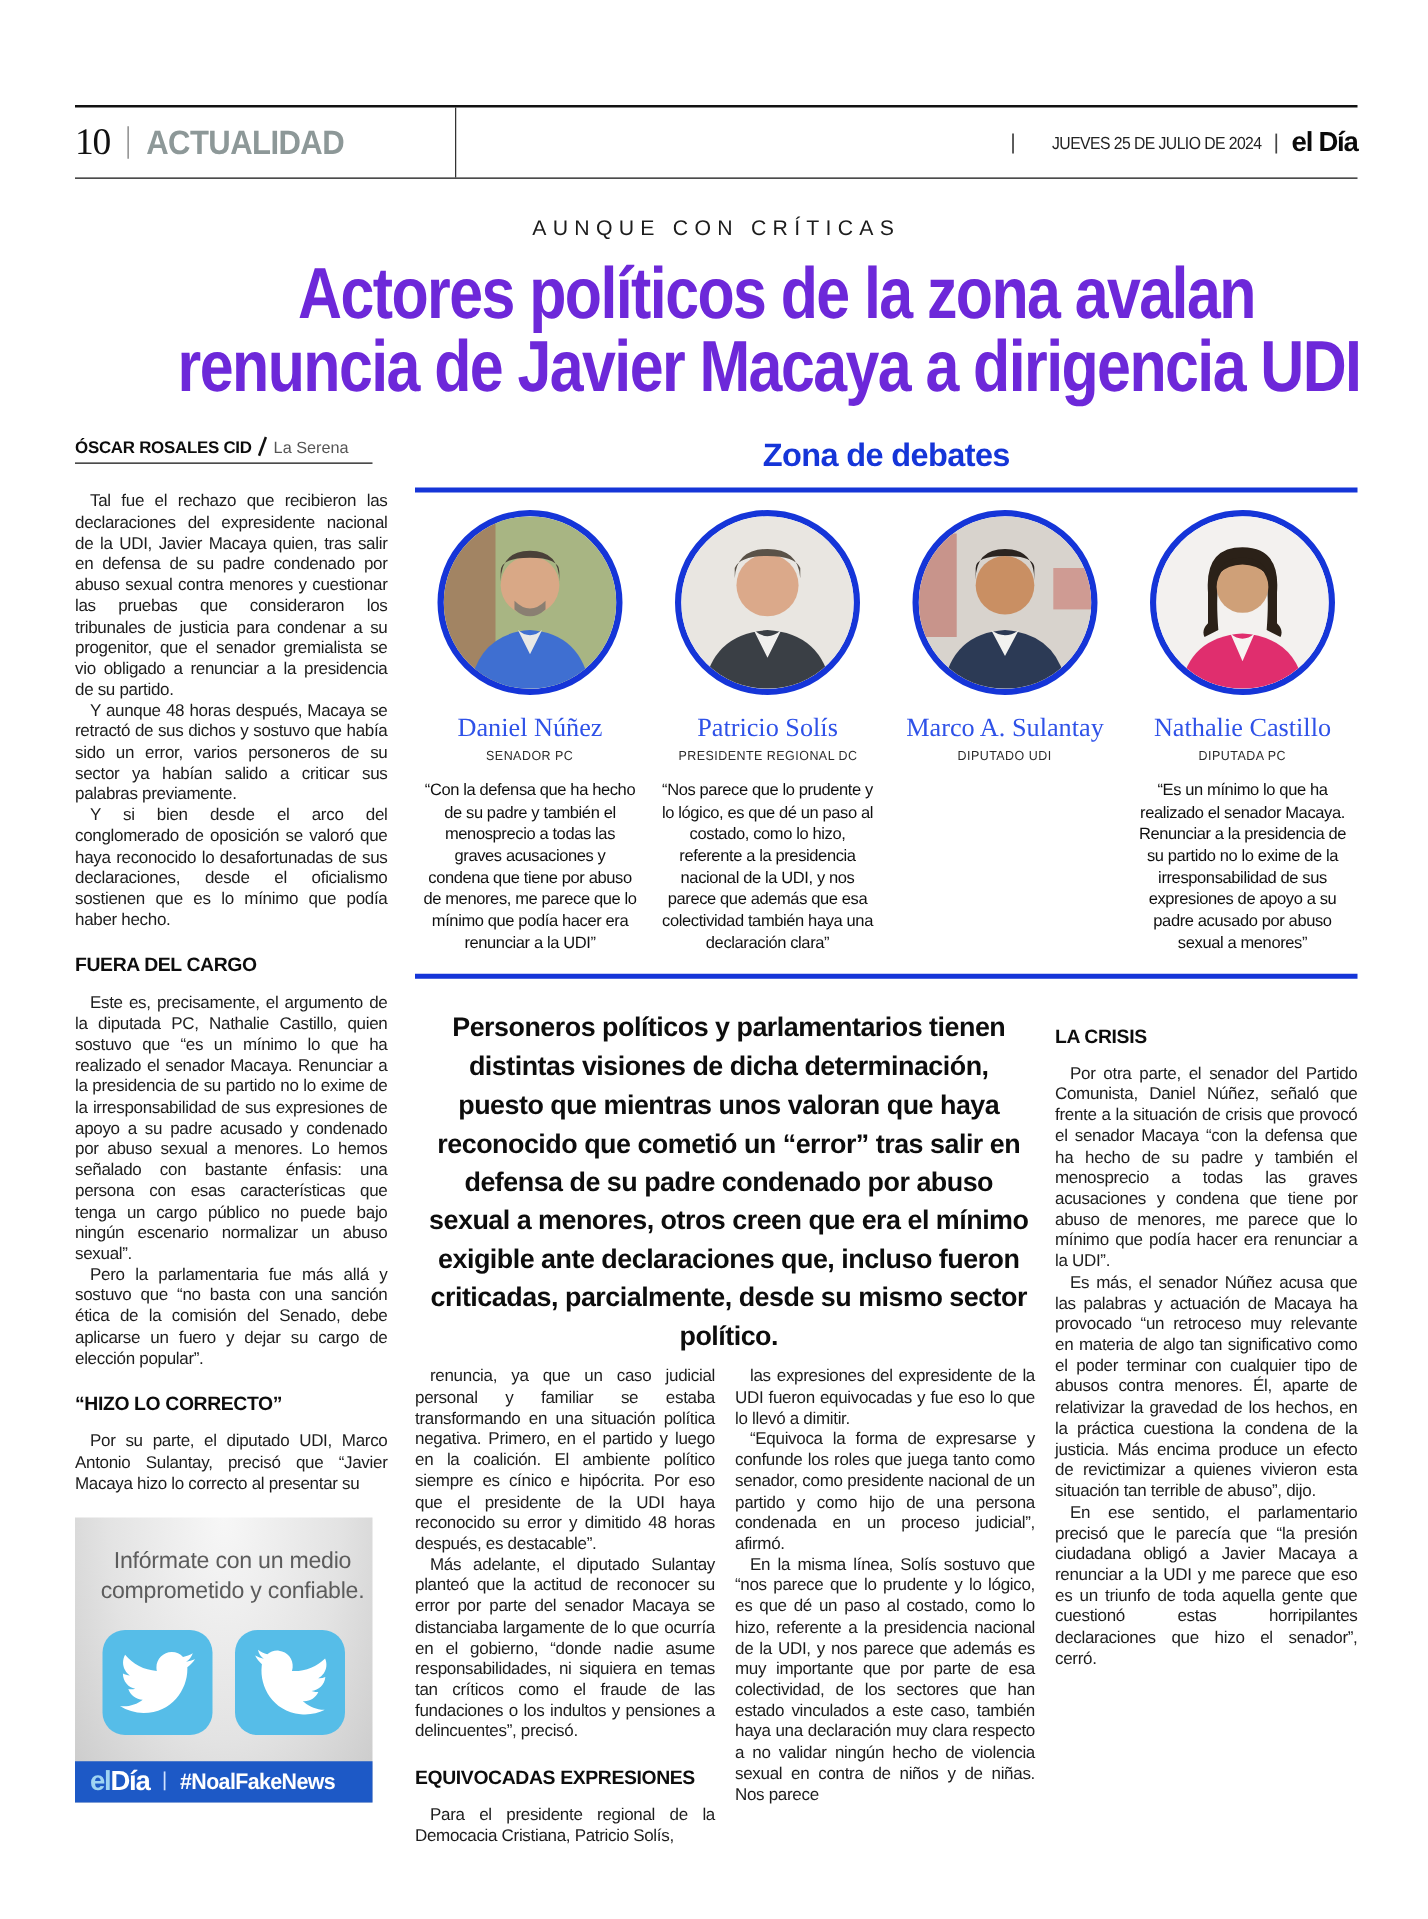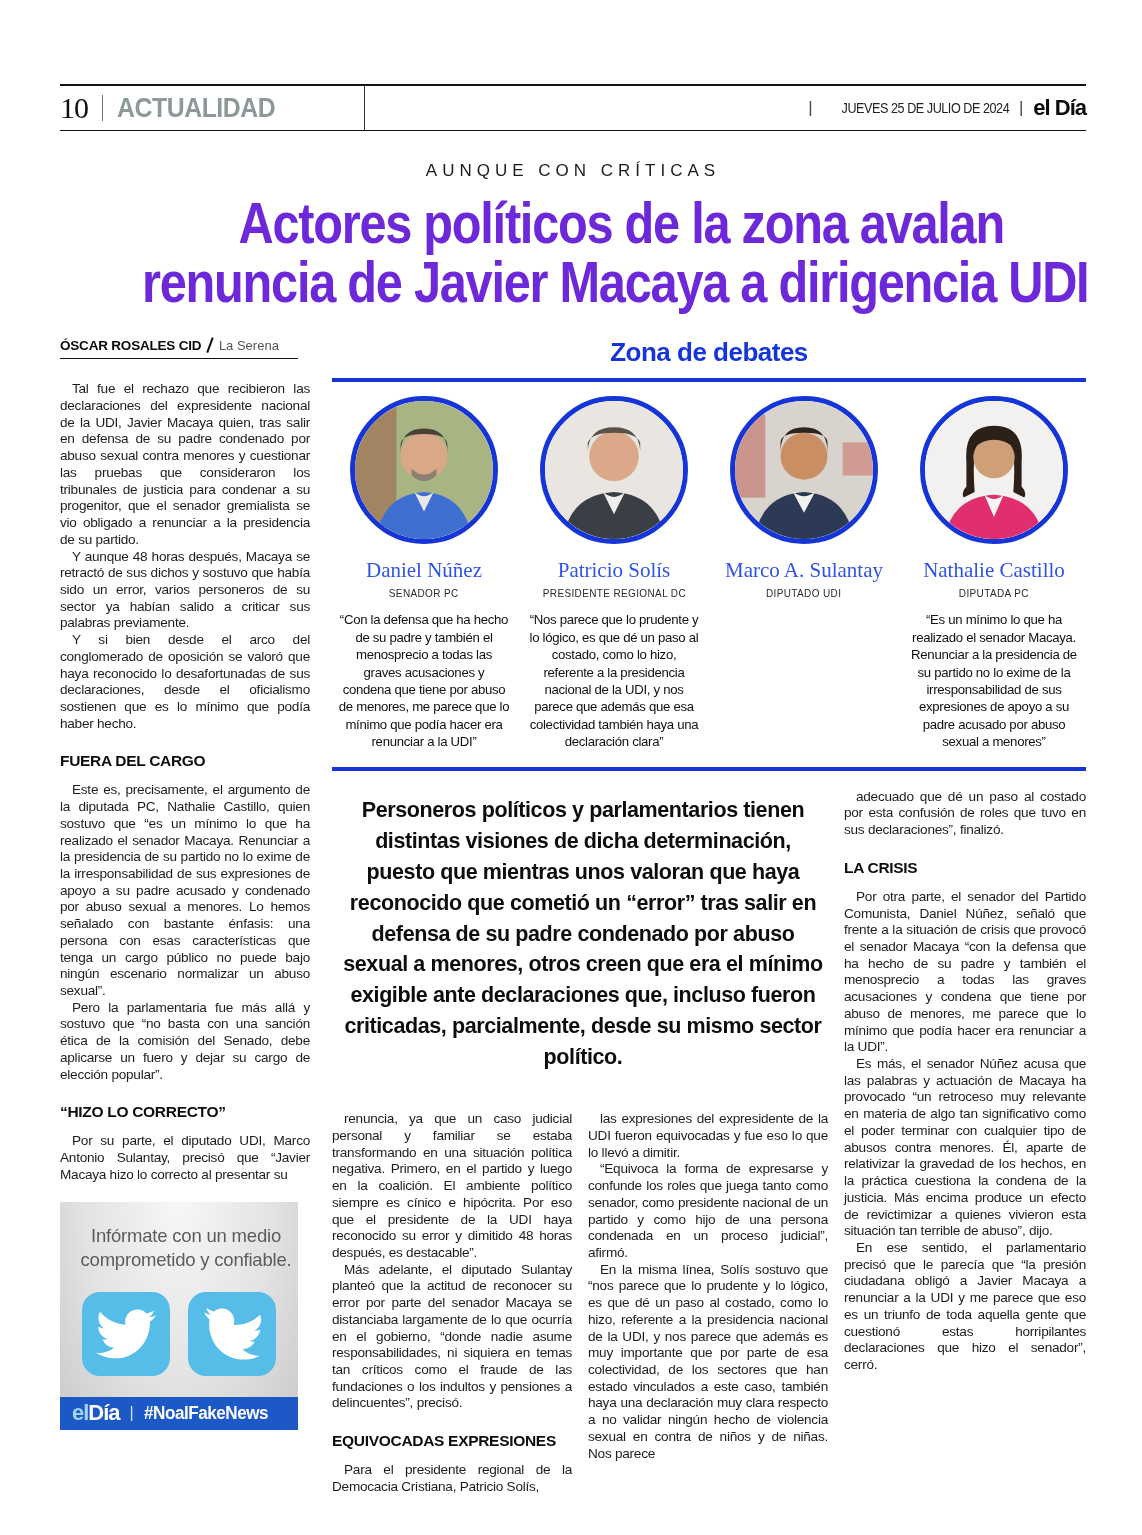--- a/index.html
+++ b/index.html
@@ -2,21 +2,21 @@
 <html style="--accent-blue: #1535d8; --name-blue: #2f52e8; --section-gray: #8d9898; --ad-bar-blue: #1d59c6; --twitter-blue: #56bde8;"><head>
 <meta charset="utf-8">
 <style>
   * { margin:0; padding:0; box-sizing:border-box; }
   html,body { background:#ffffff; }
   body { font-family:"Liberation Sans", sans-serif; color:#1a1a1a; }
   .sheet { position:relative; width:1142px; height:1535px; overflow:hidden; background:#fff;
            padding:84px 56px 0 60px; }
 
   
-  .header { border-top:2px solid #111; border-bottom:1px solid #111; height:47px;
+  .header { border-top:2px solid #111; border-bottom:1px solid #111; height:59px;
             display:flex; align-items:center; }
   .header-left { display:flex; align-items:center; gap:14px; width:305px; height:100%;
                  border-right:1px solid #333; }
   .page-num { font-family:"Liberation Serif", serif; font-size:30px; color:#111; letter-spacing:-1px; }
   .pn-bar { width:1px; height:26px; background:#777; }
   .section-title { font-weight:bold; font-size:27px; color:var(--section-gray); letter-spacing:-0.5px;
                    transform:scaleX(0.92); transform-origin:left center; white-space:nowrap; }
   .header-right { margin-left:auto; display:flex; align-items:center; gap:10px; }
   .hdr-sep { color:#444; font-size:17px; font-weight:300; }
   .hdr-date { font-size:14px; color:#222; letter-spacing:-0.5px; transform:scaleX(0.9);
@@ -78,21 +78,21 @@
   .p-role { margin-top:4px; font-size:10.5px; color:#2a2a2a; letter-spacing:0.4px;
             transform:scaleX(0.95); }
   .p-quote { margin-top:12px; font-weight:normal; font-size:13.2px; line-height:1.32; color:#101010;
              letter-spacing:-0.3px; padding:0 4px; }
   .debates .blue-rule.bottom { margin-top:16px; }
 
   
   .lower { display:grid; grid-template-columns:1fr 242px; column-gap:16px; margin-top:18px; }
   .pullquote { font-weight:bold; font-size:21.5px; line-height:1.44; text-align:center;
                color:#0d0d0d; letter-spacing:-0.4px; padding:6px 4px 0 10px; }
-  .two-cols { display:grid; grid-template-columns:1fr 1fr; column-gap:16px; margin-top:38px; }
+  .two-cols { display:grid; grid-template-columns:1fr 1fr; column-gap:16px; margin-top:8px; }
 </style>
 </head>
 <body>
 
 <div class="sheet">
 
   <div class="header">
     <div class="header-left">
       <span class="page-num">10</span>
       <span class="pn-bar"></span>
@@ -240,21 +240,20 @@
               <p>Para el presidente regional de la Democacia Cristiana, Patricio Solís,</p>
             </div>
             <div class="bodycopy">
               <p>las expresiones del expresidente de la UDI fueron equivocadas y fue eso lo que lo llevó a dimitir.</p>
               <p>“Equivoca la forma de expresarse y confunde los roles que juega tanto como senador, como presidente nacional de un partido y como hijo de una persona condenada en un proceso judicial”, afirmó.</p>
               <p>En la misma línea, Solís sostuvo que “nos parece que lo prudente y lo lógico, es que dé un paso al costado, como lo hizo, referente a la presidencia nacional de la UDI, y nos parece que además es muy importante que por parte de esa colectividad, de los sectores que han estado vinculados a este caso, también haya una declaración muy clara respecto a no validar ningún hecho de violencia sexual en contra de niños y de niñas. Nos parece</p>
             </div>
           </div>
         </div>
         <aside class="bodycopy">
-          <p>adecuado que dé un paso al costado por esta confusión de roles que tuvo en sus declaraciones”, finalizó.</p>
           <h3 class="subhead">LA CRISIS</h3>
           <p>Por otra parte, el senador del Partido Comunista, Daniel Núñez, señaló que frente a la situación de crisis que provocó el senador Macaya “con la defensa que ha hecho de su padre y también el menosprecio a todas las graves acusaciones y condena que tiene por abuso de menores, me parece que lo mínimo que podía hacer era renunciar a la UDI”.</p>
           <p>Es más, el senador Núñez acusa que las palabras y actuación de Macaya ha provocado “un retroceso muy relevante en materia de algo tan significativo como el poder terminar con cualquier tipo de abusos contra menores. Él, aparte de relativizar la gravedad de los hechos, en la práctica cuestiona la condena de la justicia. Más encima produce un efecto de revictimizar a quienes vivieron esta situación tan terrible de abuso”, dijo.</p>
           <p>En ese sentido, el parlamentario precisó que le parecía que “la presión ciudadana obligó a Javier Macaya a renunciar a la UDI y me parece que eso es un triunfo de toda aquella gente que cuestionó estas horripilantes declaraciones que hizo el senador”, cerró.</p>
         </aside>
       </div>
 
     </div>
   </div>
 </div>

